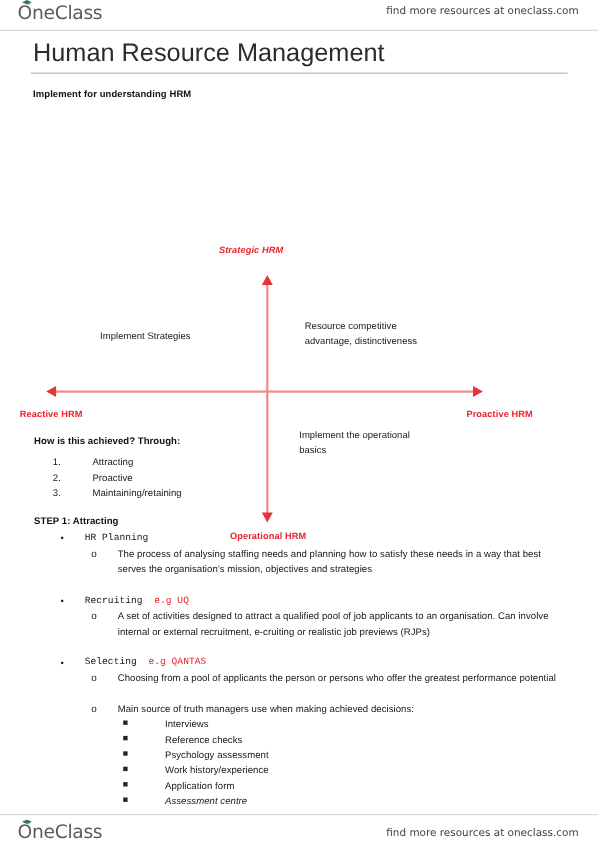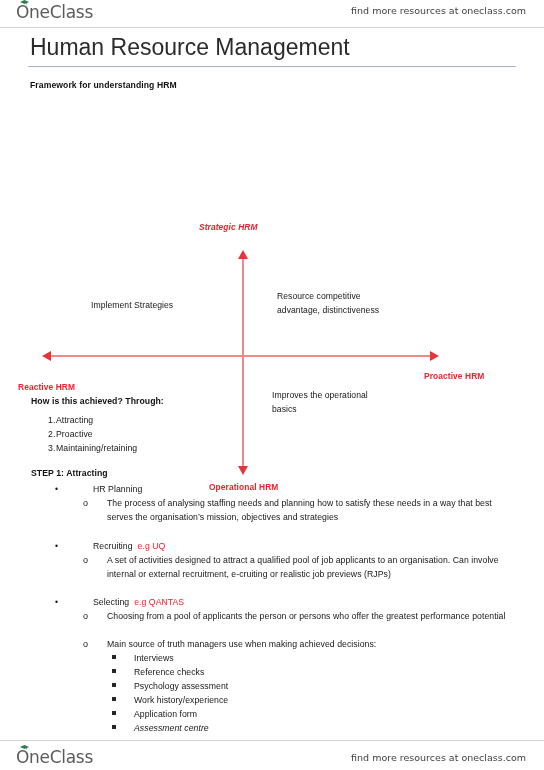--- a/index.html
+++ b/index.html
@@ -131,21 +131,21 @@
   .axis-label {
     position: absolute;
     font-size: 8.4px;
     font-weight: bold;
     color: #e8232d;
     white-space: nowrap;
     letter-spacing: 0.1px;
   }
   .lbl-strategic   { left: 199px; top: 114px; font-style: italic; }
   .lbl-operational { left: 209px; top: 374px; }
-  .lbl-reactive    { left: 18px;  top: 274px; }
+  .lbl-reactive    { left: 18px;  top: 263px; }
   .lbl-proactive   { left: 424px; top: 263px; }
 
   .quad-text {
     position: absolute;
     font-size: 8.6px;
     line-height: 14px;
     color: #171717;
     letter-spacing: 0.05px;
   }
   .quad-tl { left: 91px;  top: 190px; width: 150px; }
@@ -171,33 +171,33 @@
     font-size: 8.7px;
     color: #171717;
     line-height: 14.2px;
     letter-spacing: 0.05px;
   }
   .red { color: #e8232d; }
 
   .lvl-head   { position: absolute; left: 31px; }
   .lvl-num    { position: absolute; left: 48px; }
   .lvl-num .num { position: absolute; left: 0; top: 0; width: 14px; text-align: left; }
-  .lvl-num .body { margin-left: 8px; display: block; }
+  .lvl-num .body { margin-left: 36px; display: block; }
 
   .lvl-bullet { position: absolute; left: 55px; }
   .lvl-bullet .bull { position: absolute; left: 0; top: -0.5px; }
-  .lvl-bullet .body { margin-left: 38px; display: block; }
+  .lvl-bullet .body { margin-left: 22px; display: block; font-family: Liberation Mono, monospace; }
 
   .lvl-circ   { position: absolute; left: 83px; width: 430px; }
   .lvl-circ .circ { position: absolute; left: 0; top: 0; font-size: 9px; }
   .lvl-circ .body { margin-left: 24px; display: block; }
 
   .lvl-sq     { position: absolute; left: 112px; }
   .lvl-sq .sq { position: absolute; left: 0; top: 4px; width: 3.5px; height: 3.5px; background: #262626; }
-  .lvl-sq .body { margin-left: 22px; display: block; }
+  .lvl-sq .body { margin-left: 38px; display: block; }
 
   
   #page-footer {
     position: absolute;
     left: 0;
     top: 740px;
     width: 544px;
     height: 30px;
   }
   .footer-rule {
@@ -244,38 +244,38 @@
       <rect x="12.5" y="4.2" width="1.2" height="4.6" fill="#2e7d52"></rect>
     </svg>
     <span>OneClass</span>
   </div>
   <div class="header-tagline">find more resources at oneclass.com</div>
   <div class="header-rule"></div>
 </div>
 
 <div id="doc-title">Human Resource Management</div>
 <div class="title-rule"></div>
-<div id="subheading">Framework for understanding HRM</div>
+<div id="subheading">Implement for understanding HRM</div>
 
 <div id="quadrant-diagram">
   <div class="axis-line axis-h"></div>
   <div class="axis-line axis-v"></div>
   <div class="arrowhead arrow-left"></div>
   <div class="arrowhead arrow-right"></div>
   <div class="arrowhead arrow-up"></div>
   <div class="arrowhead arrow-down"></div>
 
   <div class="axis-label lbl-strategic">Strategic HRM</div>
   <div class="axis-label lbl-operational">Operational HRM</div>
   <div class="axis-label lbl-reactive">Reactive HRM</div>
   <div class="axis-label lbl-proactive">Proactive HRM</div>
 
   <div class="quad-text quad-tl">Implement Strategies</div>
   <div class="quad-text quad-tr">Resource competitive advantage, distinctiveness</div>
-  <div class="quad-text quad-br">Improves the operational basics</div>
+  <div class="quad-text quad-br">Implement the operational basics</div>
 </div>
 
 <div id="notes-body">
 
   <div class="lvl-head h-bold" style="top:0px;">How is this achieved? Through:</div>
 
   <div class="lvl-num txt" style="top:17px;">
     <span class="num">1.</span>
     <span class="body">Attracting</span>
   </div>

